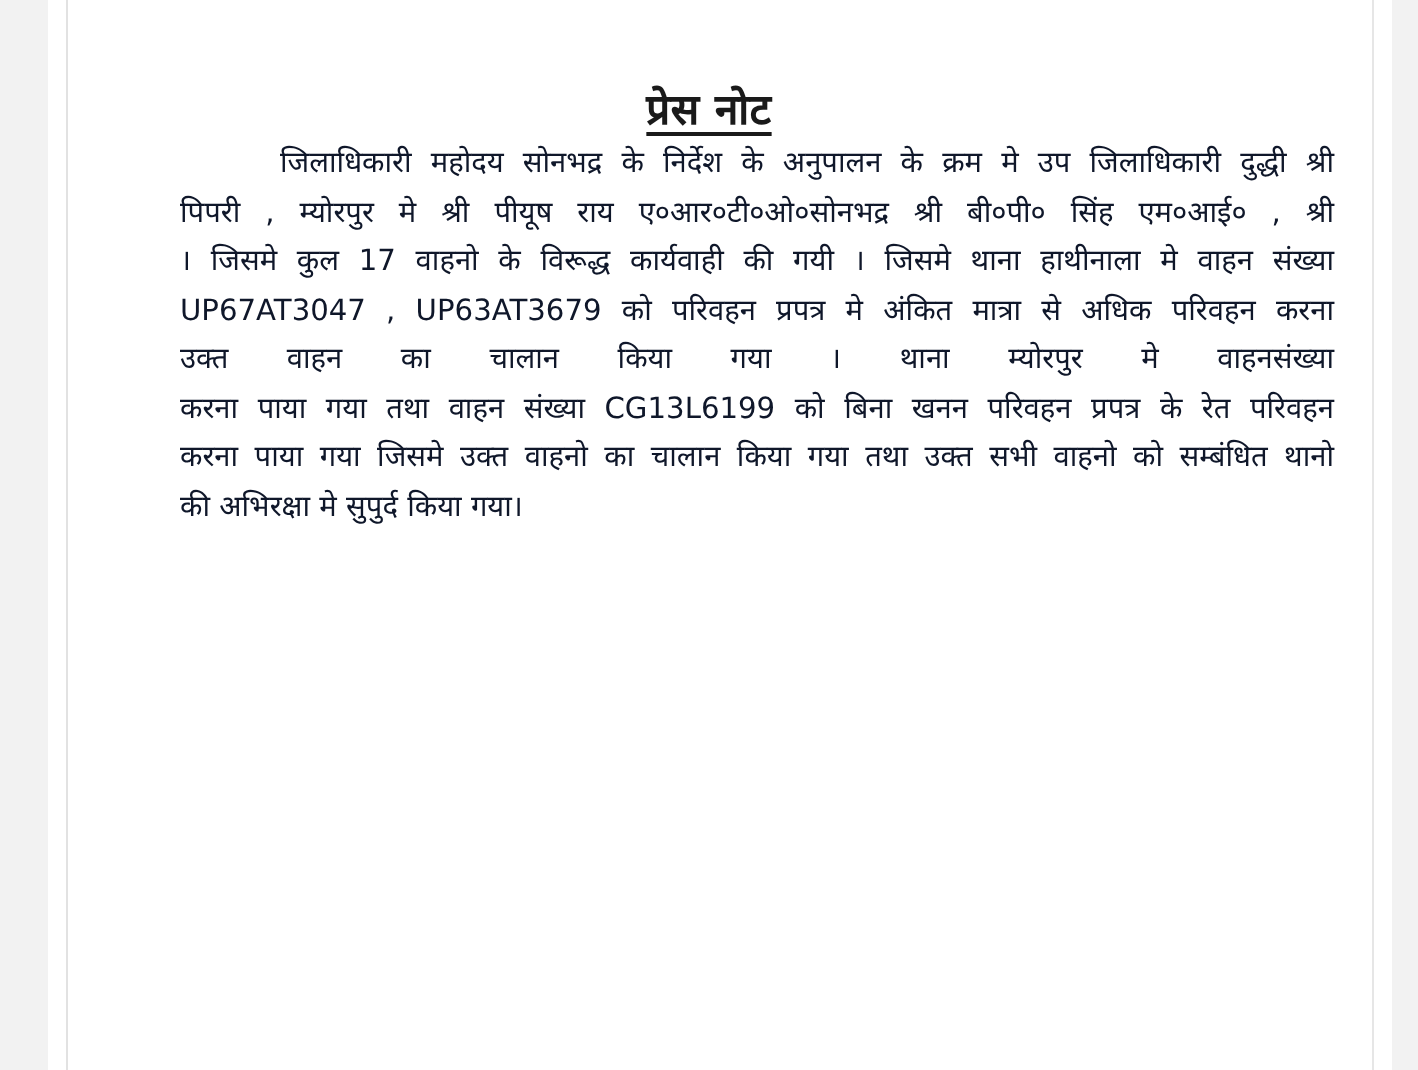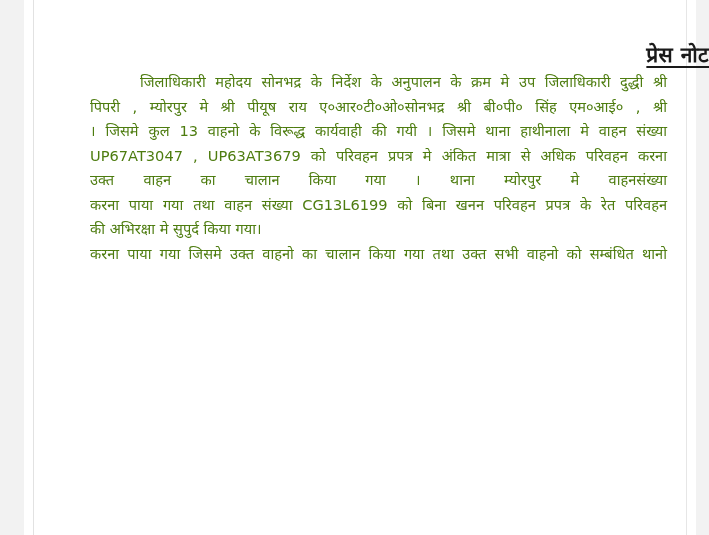--- a/index.html
+++ b/index.html
@@ -16,50 +16,50 @@
   .rule-left {
     position: absolute; left: 33px; top: 0; width: 1px; height: 535px;
     background: #e2e2e2;
   }
   .rule-right {
     position: absolute; left: 686px; top: 0; width: 1px; height: 535px;
     background: #e6e6e6;
   }
   .title {
     position: absolute; left: 0; width: 709px; top: 40px;
-    text-align: right;
+    text-align: center;
     font-size: 21px; font-weight: bold; color: #1a1a1a;
     letter-spacing: 0.3px;
   }
   .title span {
     text-decoration: underline; text-decoration-thickness: 2px;
     text-underline-offset: 4px;
   }
   .body-text {
     position: absolute; left: 90px; top: 70px; width: 577px;
-    font-size: 14.6px; line-height: 24.5px; color: #4d7c0f;
+    font-size: 14.6px; line-height: 24.5px; color: #0f172a;
     text-align: justify;
   }
   .line { display: block; white-space: nowrap; text-align-last: justify; text-align: justify; }
   .line.last { text-align-last: left; }
   .line.first { padding-left: 50px; }
 </style>
 </head>
 <body>
 
 <div class="page"></div>
 <div class="rule-left"></div>
 <div class="rule-right"></div>
 
 <div class="title">
   <span>प्रेस नोट</span>
 </div>
 
 <div class="body-text">
   <span class="line first">जिलाधिकारी महोदय सोनभद्र के निर्देश के अनुपालन के क्रम मे उप जिलाधिकारी दुद्धी श्री</span>
   <span class="line">पिपरी , म्योरपुर मे श्री पीयूष राय ए०आर०टी०ओ०सोनभद्र श्री बी०पी० सिंह एम०आई० , श्री</span>
-  <span class="line">।  जिसमे कुल 13 वाहनो के विरूद्ध कार्यवाही की गयी । जिसमे थाना हाथीनाला मे वाहन संख्या</span>
+  <span class="line">।  जिसमे कुल 17 वाहनो के विरूद्ध कार्यवाही की गयी । जिसमे थाना हाथीनाला मे वाहन संख्या</span>
   <span class="line">UP67AT3047 , UP63AT3679 को परिवहन प्रपत्र मे अंकित मात्रा से अधिक परिवहन करना</span>
   <span class="line">उक्त वाहन का चालान किया गया । थाना म्योरपुर मे वाहनसंख्या</span>
   <span class="line">करना पाया गया तथा वाहन संख्या CG13L6199 को बिना खनन परिवहन प्रपत्र के रेत परिवहन</span>
+  <span class="line">करना पाया गया जिसमे उक्त वाहनो का चालान किया गया तथा उक्त सभी वाहनो को सम्बंधित थानो</span>
   <span class="line last">की अभिरक्षा मे सुपुर्द किया गया।</span>
-  <span class="line">करना पाया गया जिसमे उक्त वाहनो का चालान किया गया तथा उक्त सभी वाहनो को सम्बंधित थानो</span>
 </div>
 
 </body></html>

